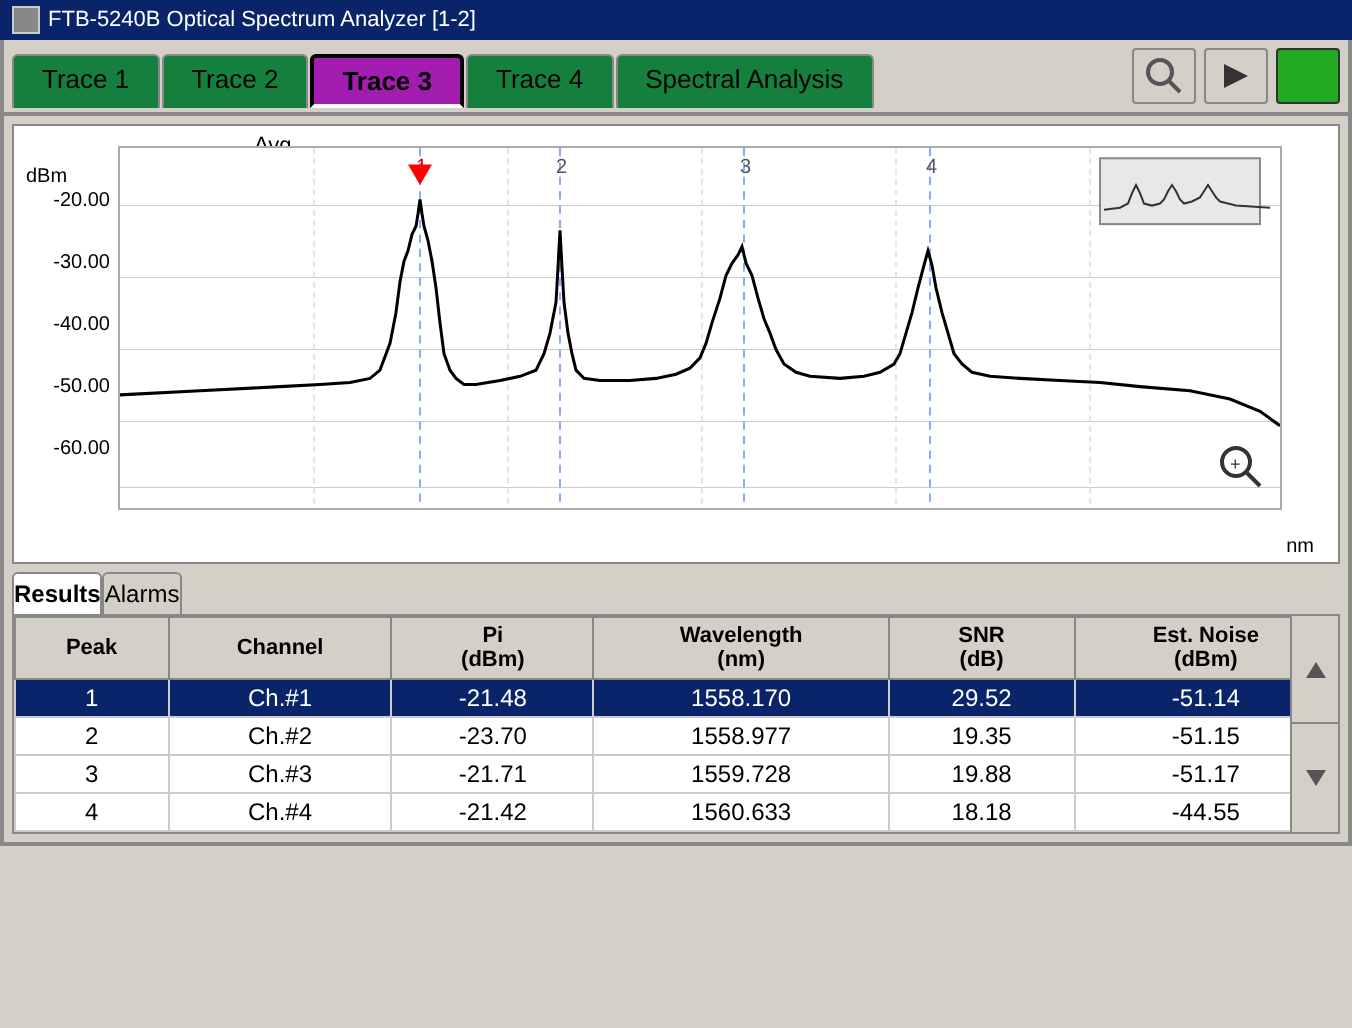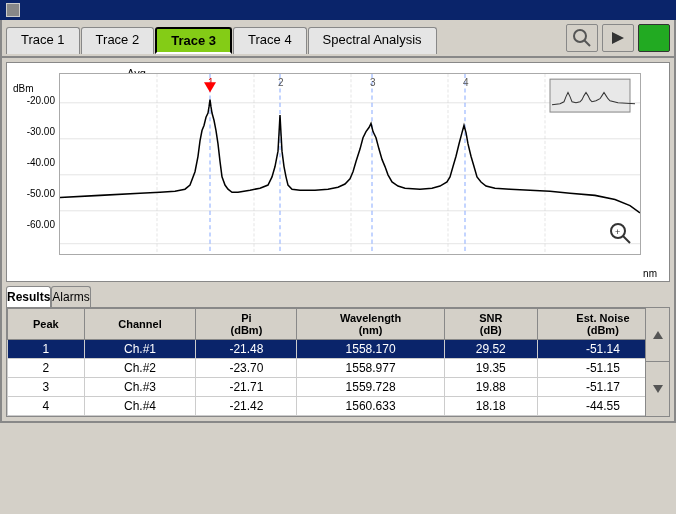--- a/index.html
+++ b/index.html
@@ -43,29 +43,29 @@
       justify-content: space-between;
     }
     .tabs-left {
       display: flex;
       gap: 0;
     }
     .tab {
       padding: 4px 14px;
       border: 1px solid #888;
       border-bottom: none;
-      background: #e5e5e5;
+      background: #15803d;
       cursor: pointer;
       font-size: 13px;
       border-radius: 3px 3px 0 0;
       margin-right: 1px;
       color: #000;
     }
     .tab.active {
-      background: #84cc16;
+      background: #a21caf;
       border: 2px solid #000;
       border-bottom: 2px solid #fff;
       font-weight: bold;
       z-index: 1;
     }
     .tab-actions {
       display: flex;
       gap: 4px;
       align-items: center;
       padding-bottom: 4px;
@@ -199,20 +199,21 @@
       left: 6px;
       top: 20px;
       font-size: 10px;
     }
   </style>
 </head>
 <body>
 
 <div class="title-bar">
   <span class="title-bar-icon"></span>
+  <span>FTB-5240B Optical Spectrum Analyzer [1-2]</span>
 </div>
 
 <div class="main-container">
 
   <div class="tab-bar">
     <div class="tabs-left">
       <div class="tab">Trace 1</div>
       <div class="tab">Trace 2</div>
       <div class="tab active">Trace 3</div>
       <div class="tab">Trace 4</div>

